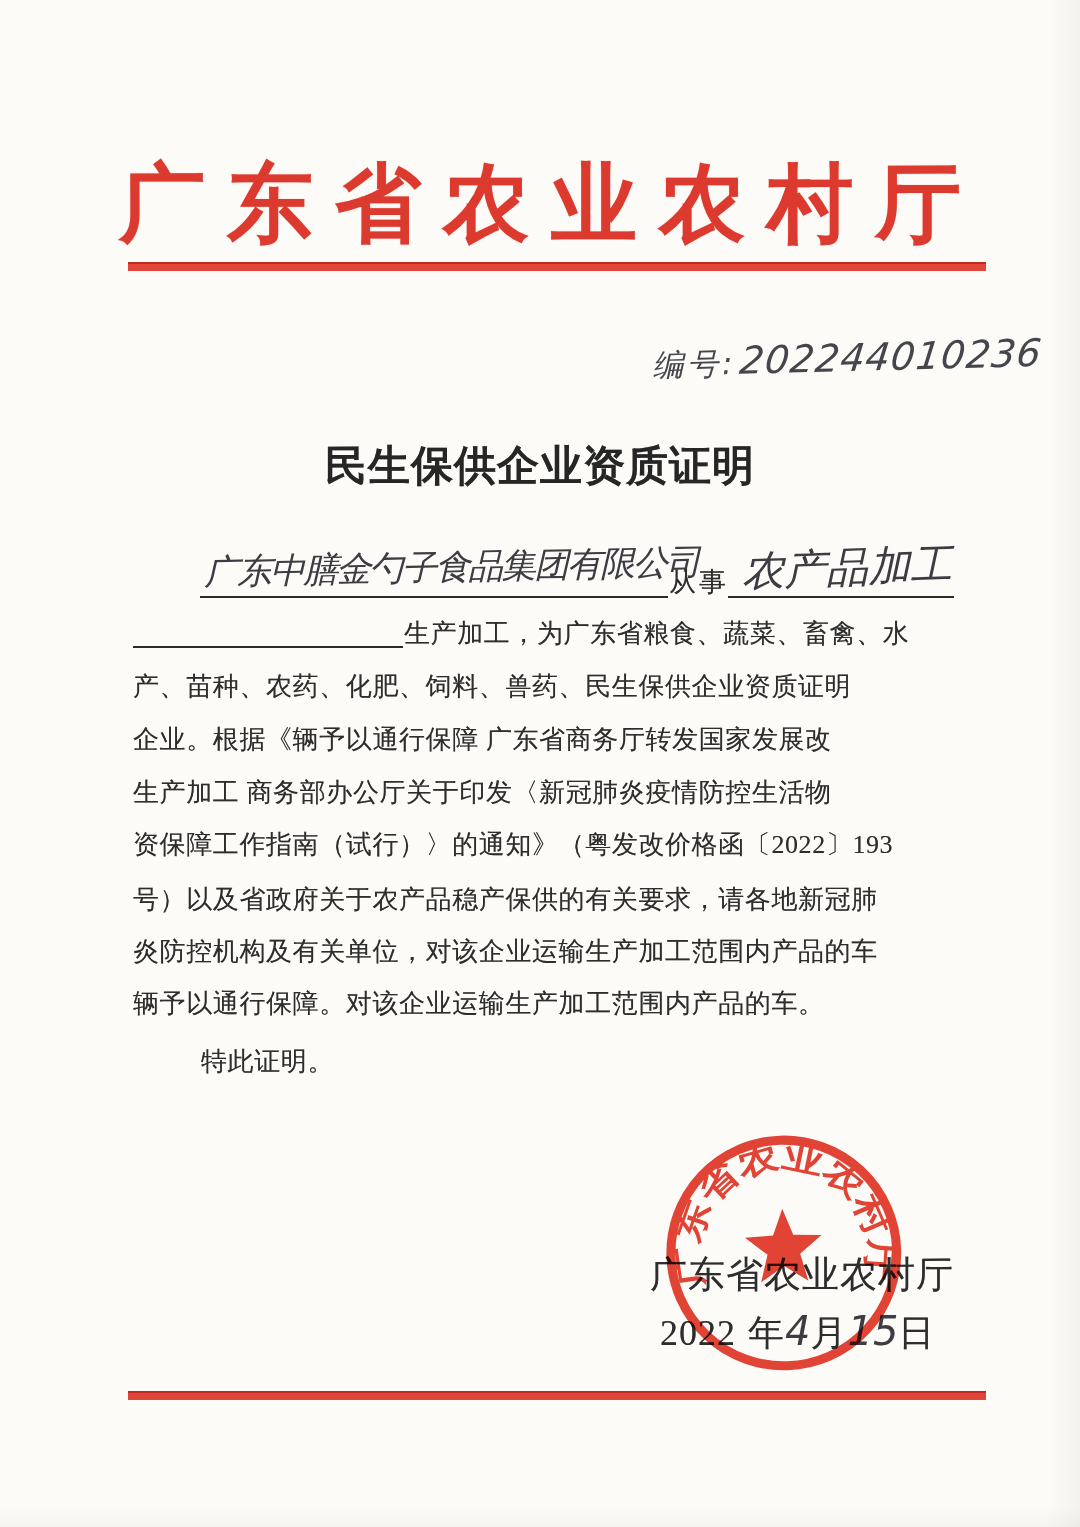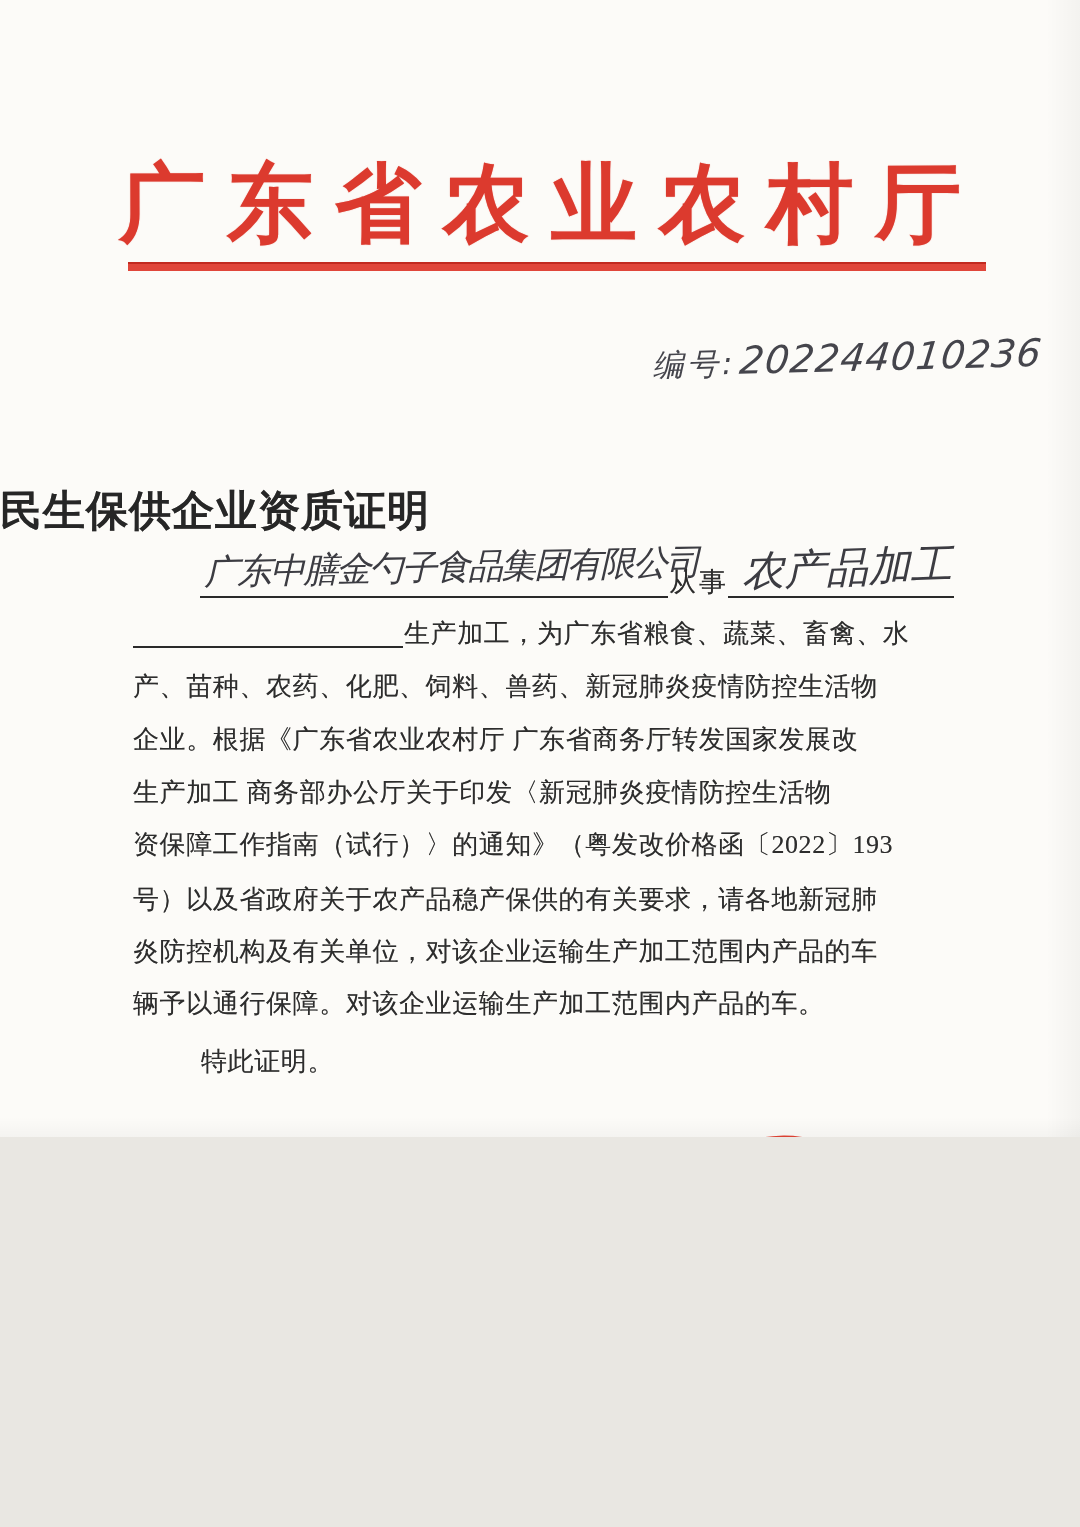--- a/index.html
+++ b/index.html
@@ -3,21 +3,21 @@
 <meta charset="utf-8">
 <style>
   html,body{margin:0;padding:0;}
   body{
     width:1080px;height:1527px;
     background:#e9e7e2;
     font-family:"Liberation Serif","DejaVu Serif",serif;
   }
   .page{
     position:relative;
-    width:1080px;height:1137px;
+    width:1080px;height:1527px;
     background:#fcfbf8;
     overflow:hidden;
     color:#2e2e2e;
   }
   .edge-shade-right{
     position:absolute;top:0;right:0;width:34px;height:100%;
     background:linear-gradient(to right, rgba(0,0,0,0), rgba(0,0,0,0.035));
     pointer-events:none;
   }
   .edge-shade-bottom{
@@ -51,26 +51,25 @@
     font-size:31px;letter-spacing:4px;
     font-family:"DejaVu Sans",sans-serif;font-style:italic;
   }
   .doc-number .value{
     font-size:38px;letter-spacing:1px;
     font-family:"DejaVu Sans",sans-serif;font-style:italic;
     transform:skewX(-8deg);display:inline-block;
   }
   .doc-title{
     position:absolute;top:438px;left:0;width:100%;
-    text-align:left;
+    text-align:center;
     font-size:42px;font-weight:bold;color:#262626;
     letter-spacing:1px;
     text-shadow:0 0 .6px rgba(30,30,30,.5);
     white-space:nowrap;
-    margin-top:45px;
   }
   .printed{
     color:#2d2d2d;
     text-shadow:0 0 .5px rgba(45,45,45,.45);
   }
   .hand{
     font-family:"DejaVu Sans",sans-serif;
     font-style:italic;
     color:#3c3c42;
   }
@@ -149,22 +148,22 @@
   <div class="doc-title">民生保供企业资质证明</div>
 
   <div class="company-name hand">广东中膳金勺子食品集团有限公司</div>
   <div class="engage-label printed">从事</div>
   <div class="business-scope hand">农产品加工</div>
   <div class="uline a"></div>
   <div class="uline b"></div>
   <div class="uline c"></div>
 
   <div class="bline l2">生产加工，为广东省粮食、蔬菜、畜禽、水</div>
-  <div class="bline l3">产、苗种、农药、化肥、饲料、兽药、新冠肺炎疫情防控生活物</div>
-  <div class="bline l4">企业。根据《广东省农业农村厅 广东省商务厅转发国家发展改</div>
+  <div class="bline l3">产、苗种、农药、化肥、饲料、兽药、民生保供企业资质证明</div>
+  <div class="bline l4">企业。根据《辆予以通行保障 广东省商务厅转发国家发展改</div>
   <div class="bline l5">生产加工 商务部办公厅关于印发〈新冠肺炎疫情防控生活物</div>
   <div class="bline l6">资保障工作指南（试行）〉的通知》（粤发改价格函〔2022〕193</div>
   <div class="bline l7">号）以及省政府关于农产品稳产保供的有关要求，请各地新冠肺</div>
   <div class="bline l8">炎防控机构及有关单位，对该企业运输生产加工范围内产品的车</div>
   <div class="bline l9">辆予以通行保障。对该企业运输生产加工范围内产品的车。</div>
   <div class="bline closing">特此证明。</div>
 
   <div class="sig-org printed">广东省农业农村厅</div>
   <div class="sig-date">
     <span class="printed">2022</span><span class="gap"></span><span class="printed">年</span><span class="hand">4</span><span class="printed">月</span><span class="hand">15</span><span class="printed">日</span>

